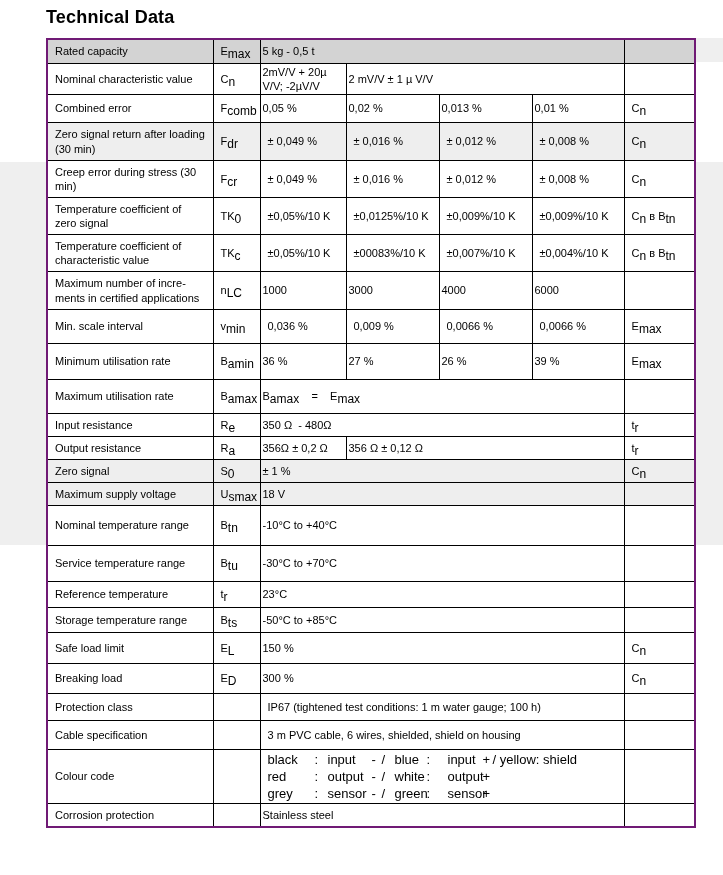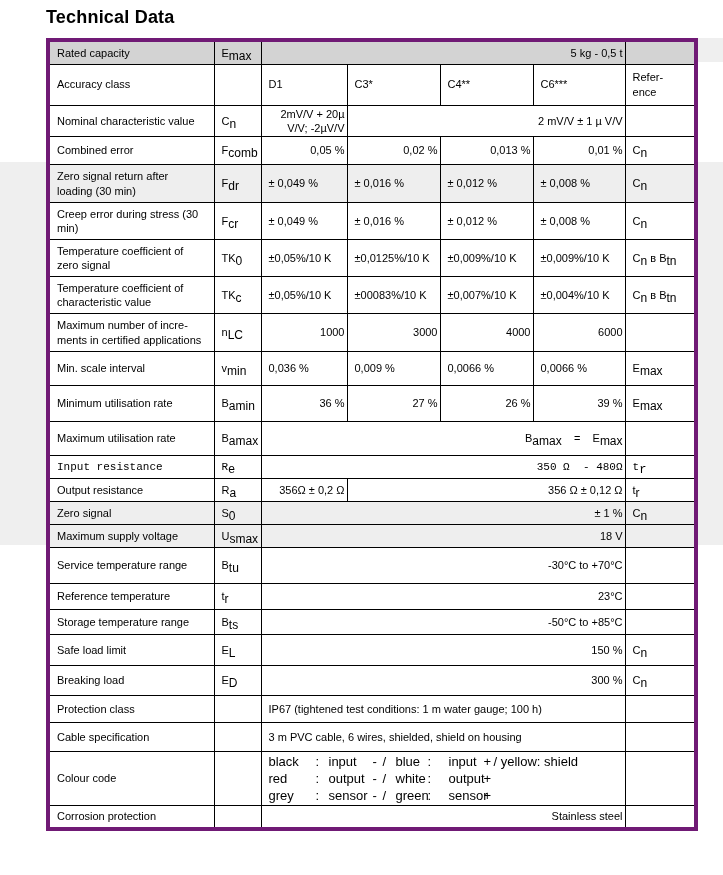--- a/index.html
+++ b/index.html
@@ -11,29 +11,29 @@
   .band{position:absolute;z-index:0;}
   #band-main{left:0;top:162px;width:723px;height:383px;background:var(--band-bg,#efefef);}
   #band-top-right{left:694px;top:38px;width:29px;height:24px;background:var(--band-bg,#efefef);}
   #page-title{
     position:absolute;left:46px;top:7px;z-index:2;
     font-size:18px;font-weight:bold;letter-spacing:0.2px;
   }
   table#spec-table{
     position:absolute;left:46px;top:38px;width:648px;z-index:1;
     border-collapse:collapse;table-layout:fixed;background:#ffffff;
-    border:4px solid #701a75;
+    border:2px solid #701a75;
   }
   #spec-table td{
     border:1px solid #000;
     font-size:11px;line-height:1.3;
     padding:1px 7px;vertical-align:middle;
     overflow:hidden;
   }
-  #spec-table td.al-c{text-align:right;padding:1px 2px;}
+  #spec-table td.al-c{text-align:left;padding:1px 2px;}
   #spec-table td.al-l{text-align:left;}
   tr.hdr td{background:var(--header-bg,#d3d3d3);}
   tr.tint td{background:var(--tint-bg,#eeeeee);}
   sub{font-size:12px;line-height:0;}
   .cgrid{
     display:grid;
     grid-template-columns:47px 13px 44px 10px 13px 32px 21px 35px 10px auto;
     column-gap:0;row-gap:0;
     font-size:13px;line-height:17px;white-space:nowrap;
   }
@@ -56,29 +56,20 @@
       <col style="width:92px">
     <col style="width:71px">
   </colgroup>
   <tbody>
       <tr class="hdr" style="height: 24px;">
         <td class="al-l">Rated capacity</td>
         <td class="al-l">E<sub>max</sub></td>
         <td colspan="4" class="al-c">5 kg - 0,5 t</td>
         <td class="al-l"></td>
       </tr>
-      <tr style="height: 41px;">
-        <td class="al-l">Accuracy class</td>
-        <td class="al-l"></td>
-        <td class="al-l">D1</td>
-        <td class="al-l">C3*</td>
-        <td class="al-l">C4**</td>
-        <td class="al-l">C6***</td>
-        <td class="al-l">Refer-<br>ence</td>
-      </tr>
       <tr style="height: 31px;">
         <td class="al-l">Nominal characteristic value</td>
         <td class="al-l">C<sub>n</sub></td>
         <td class="al-c">2mV/V + 20µ<br>V/V; -2µV/V</td>
         <td colspan="3" class="al-c">2 mV/V ± 1 µ V/V</td>
         <td class="al-l"></td>
       </tr>
       <tr style="height: 28px;">
         <td class="al-l">Combined error</td>
         <td class="al-l">F<sub>comb</sub></td>
@@ -150,21 +141,21 @@
         <td class="al-c">26 %</td>
         <td class="al-c">39 %</td>
         <td class="al-l">E<sub>max</sub></td>
       </tr>
       <tr style="height: 34px;">
         <td class="al-l">Maximum utilisation rate</td>
         <td class="al-l">B<sub>amax</sub></td>
         <td colspan="4" class="al-c">B<sub>amax</sub>&nbsp;&nbsp;&nbsp;&nbsp;=&nbsp;&nbsp;&nbsp;&nbsp;E<sub>max</sub></td>
         <td class="al-l"></td>
       </tr>
-      <tr style="height: 23px; font-family: Liberation Mono, monospace;">
+      <tr style="height: 23px;">
         <td class="al-l">Input resistance</td>
         <td class="al-l">R<sub>e</sub></td>
         <td colspan="4" class="al-c">350 Ω&nbsp; - 480Ω</td>
         <td class="al-l">t<sub>r</sub></td>
       </tr>
       <tr style="height: 23px;">
         <td class="al-l">Output resistance</td>
         <td class="al-l">R<sub>a</sub></td>
         <td class="al-c">356Ω ± 0,2 Ω</td>
         <td colspan="3" class="al-c">356 Ω ± 0,12 Ω</td>
@@ -175,20 +166,26 @@
         <td class="al-l">S<sub>0</sub></td>
         <td colspan="4" class="al-c">± 1 %</td>
         <td class="al-l">C<sub>n</sub></td>
       </tr>
       <tr class="tint" style="height: 23px;">
         <td class="al-l">Maximum supply voltage</td>
         <td class="al-l">U<sub>smax</sub></td>
         <td colspan="4" class="al-c">18 V</td>
         <td class="al-l"></td>
       </tr>
+      <tr style="height: 40px;">
+        <td class="al-l">Nominal temperature range</td>
+        <td class="al-l">B<sub>tn</sub></td>
+        <td colspan="4" class="al-c">-10°C to +40°C</td>
+        <td class="al-l"></td>
+      </tr>
       <tr style="height: 36px;">
         <td class="al-l">Service temperature range</td>
         <td class="al-l">B<sub>tu</sub></td>
         <td colspan="4" class="al-c">-30°C to +70°C</td>
         <td class="al-l"></td>
       </tr>
       <tr style="height: 26px;">
         <td class="al-l">Reference temperature</td>
         <td class="al-l">t<sub>r</sub></td>
         <td colspan="4" class="al-c">23°C</td>

